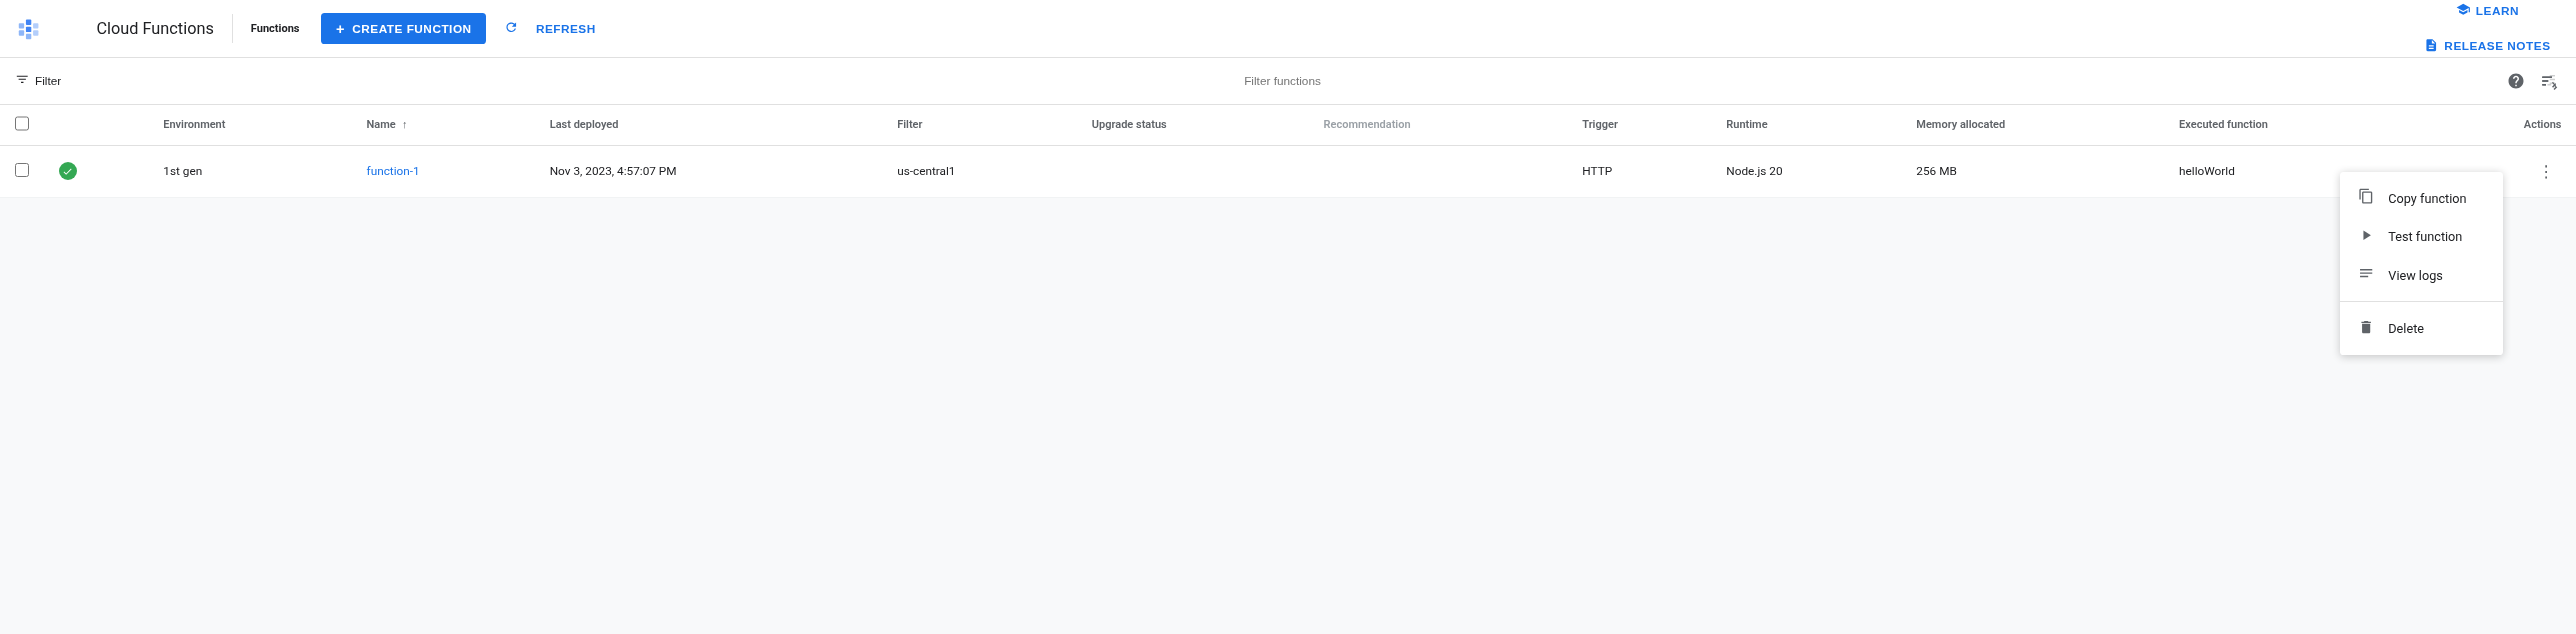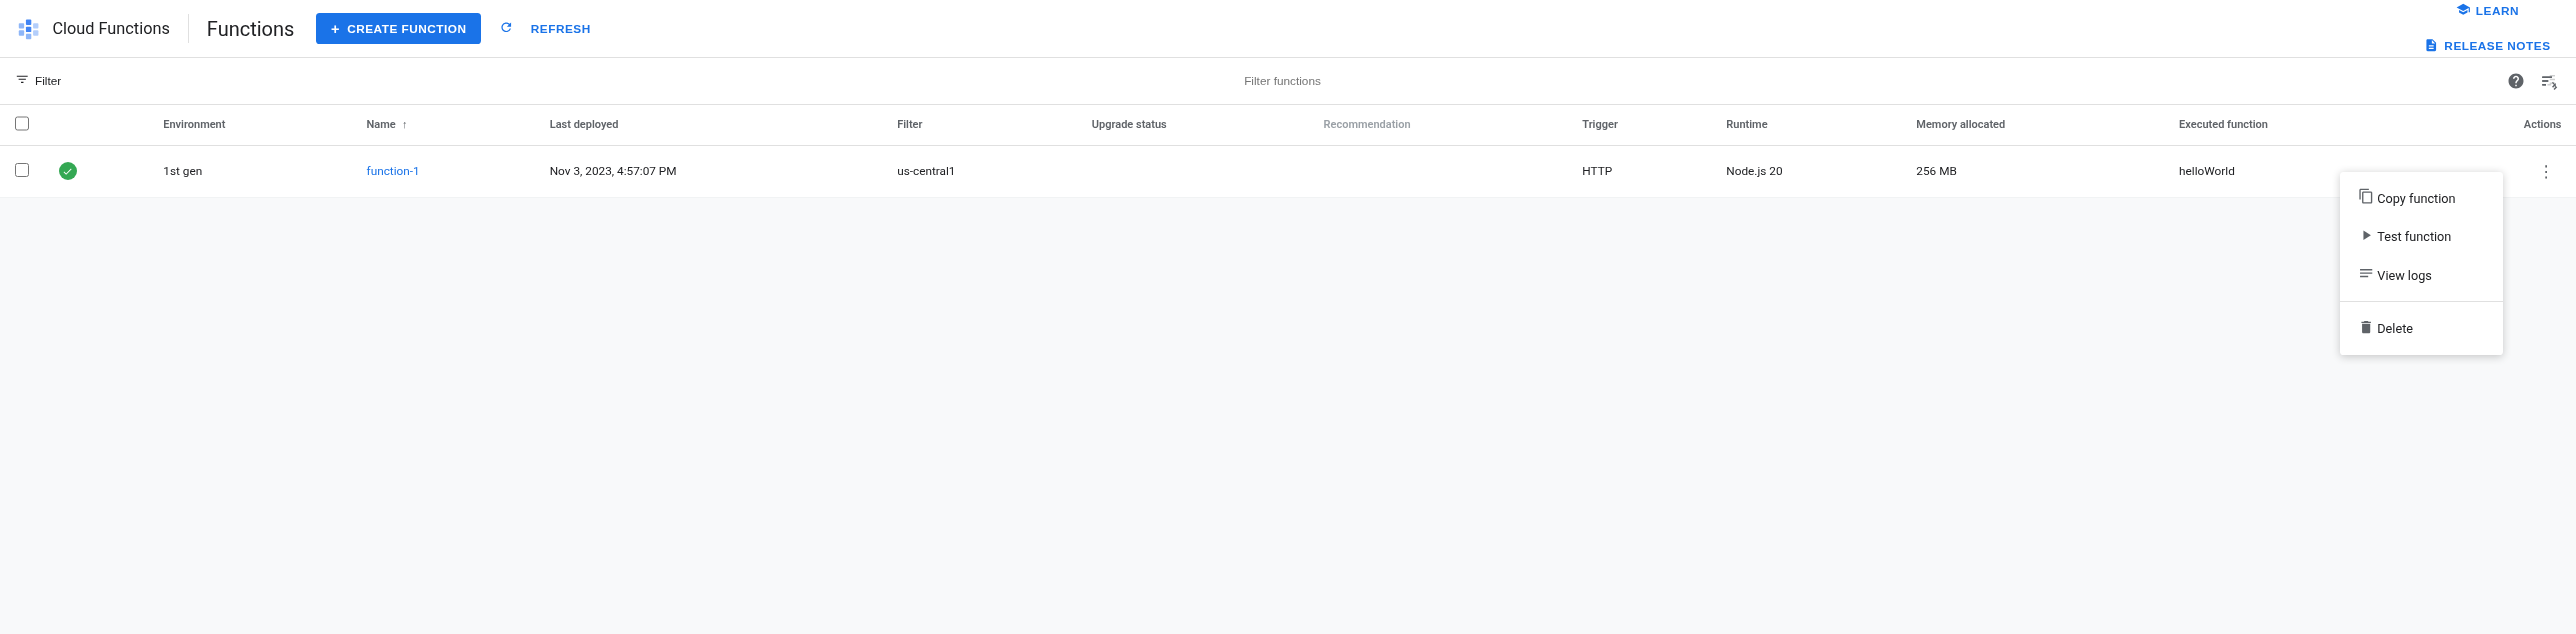--- a/index.html
+++ b/index.html
@@ -28,24 +28,25 @@
       height: 29px;
       display: flex;
       align-items: center;
       justify-content: center;
     }
     .logo-text {
       font-size: 16.3px;
       font-weight: 400;
       color: #202124;
       white-space: nowrap;
+      margin-left: 44px;
     }
     .page-title {
-      font-size: 20px;
-      font-weight: 400;
+      font-size: 11px;
+      font-weight: 700;
       color: #202124;
       margin-right: 22px;
     }
     .btn-create {
       display: flex;
       align-items: center;
       gap: 7.3px;
       background: #1a73e8;
       color: #fff;
       border: none;
@@ -216,21 +217,21 @@
       background: #fff;
       border-radius: 3.6px;
       box-shadow: 0 1.8px 9px rgba(0,0,0,0.2);
       z-index: 1000;
       min-width: 163px;
       padding: 7.3px 0;
     }
     .dropdown-item {
       display: flex;
       align-items: center;
-      gap: 3px;
+      gap: 14px;
       padding: 9px 18px;
       font-size: 12.7px;
       color: #202124;
       cursor: pointer;
       white-space: nowrap;
     }
     .dropdown-divider {
       height: 0.9px;
       background: #e0e0e0;
       margin: 7.3px 0;

